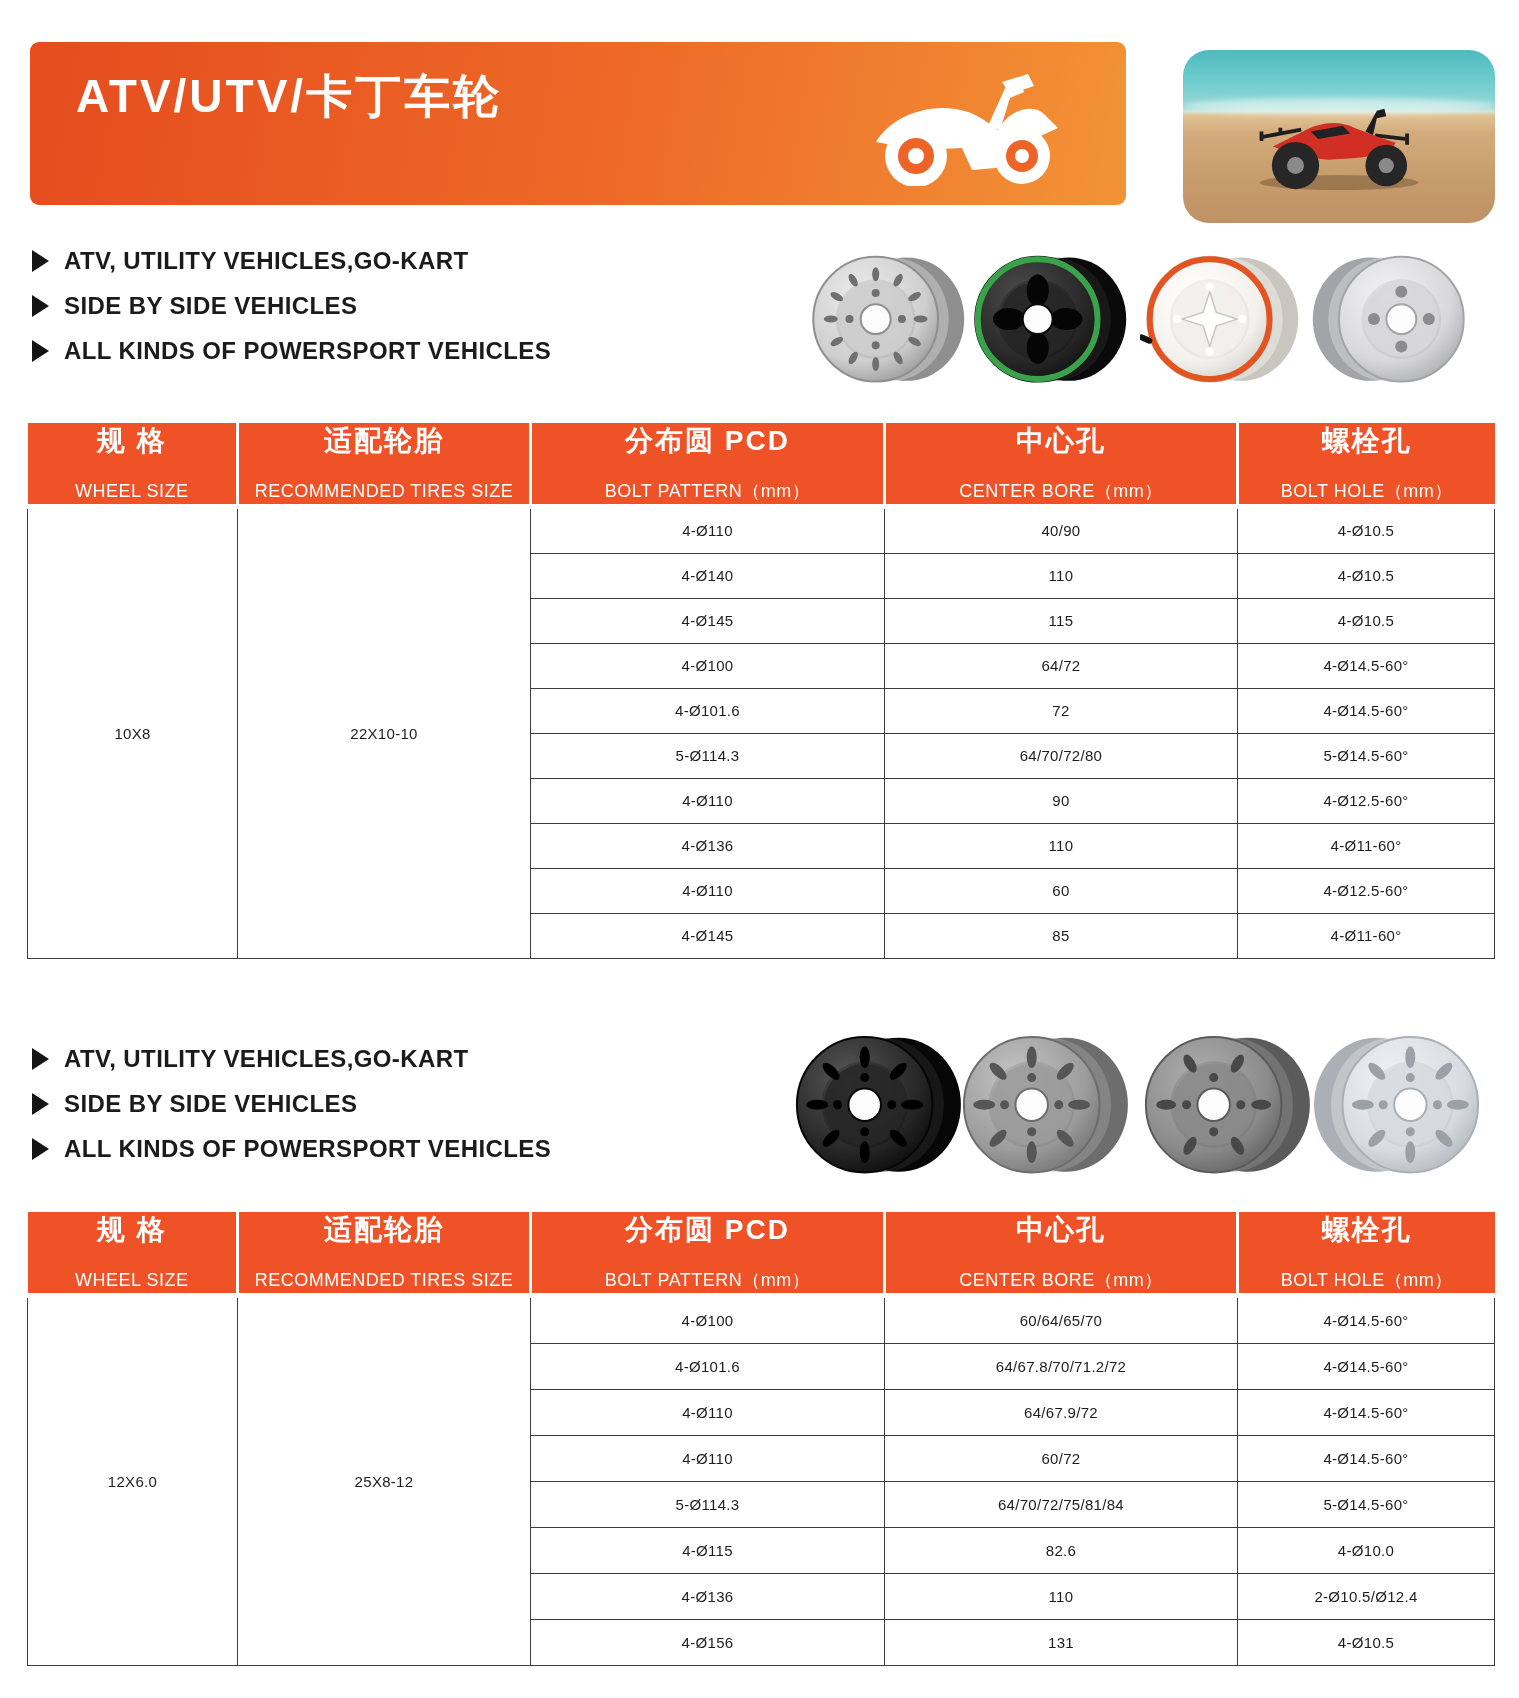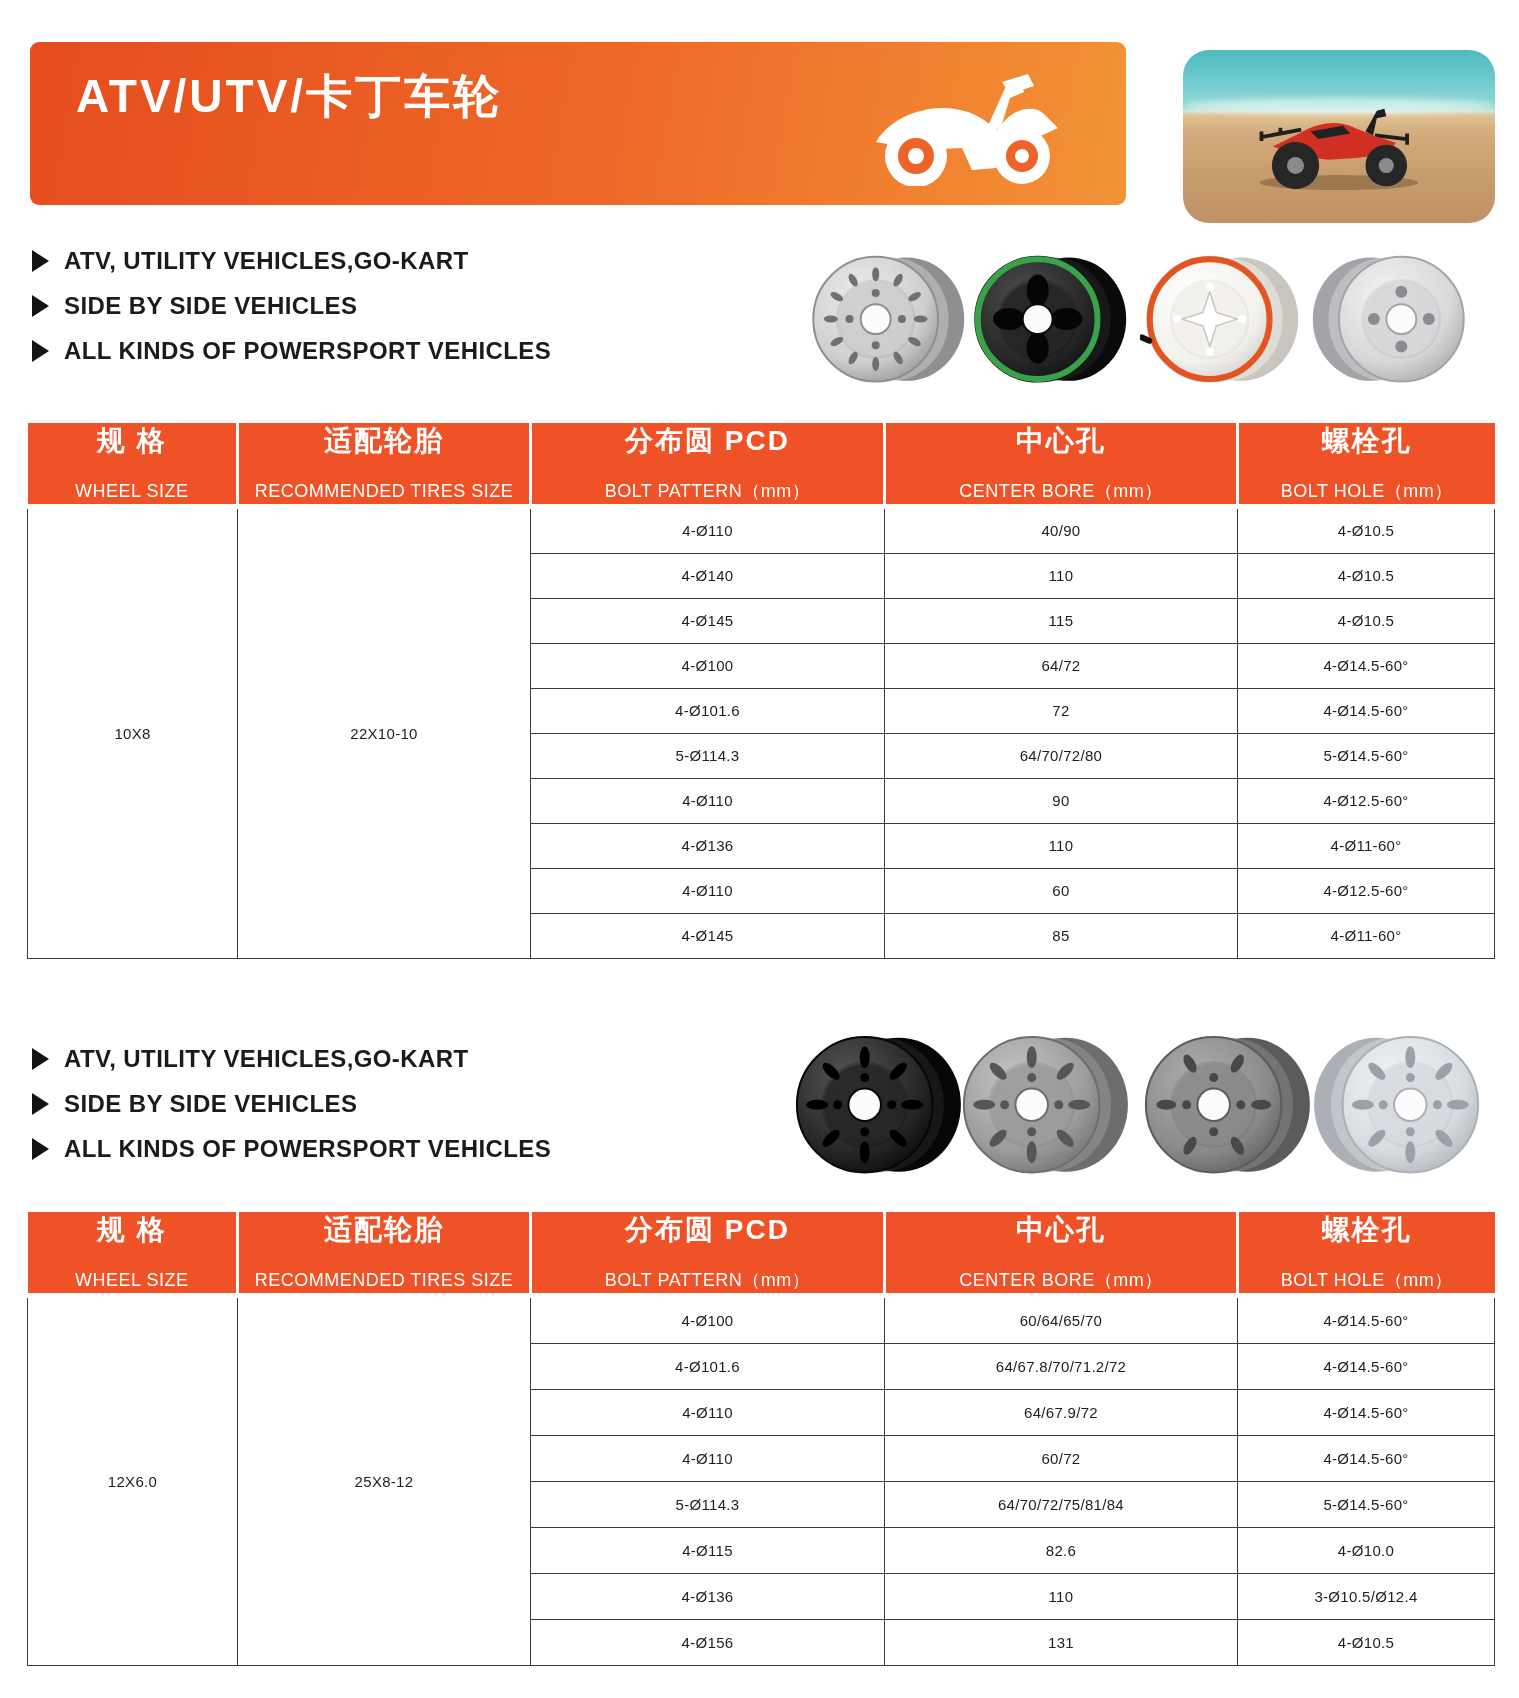--- a/index.html
+++ b/index.html
@@ -471,21 +471,21 @@
           <td>5-Ø14.5-60°</td>
         </tr>
         <tr>
           <td>4-Ø115</td>
           <td>82.6</td>
           <td>4-Ø10.0</td>
         </tr>
         <tr>
           <td>4-Ø136</td>
           <td>110</td>
-          <td>3-Ø10.5/Ø12.4</td>
+          <td>2-Ø10.5/Ø12.4</td>
         </tr>
         <tr>
           <td>4-Ø156</td>
           <td>131</td>
           <td>4-Ø10.5</td>
         </tr>
       </tbody>
   </table>
 
 </div>

